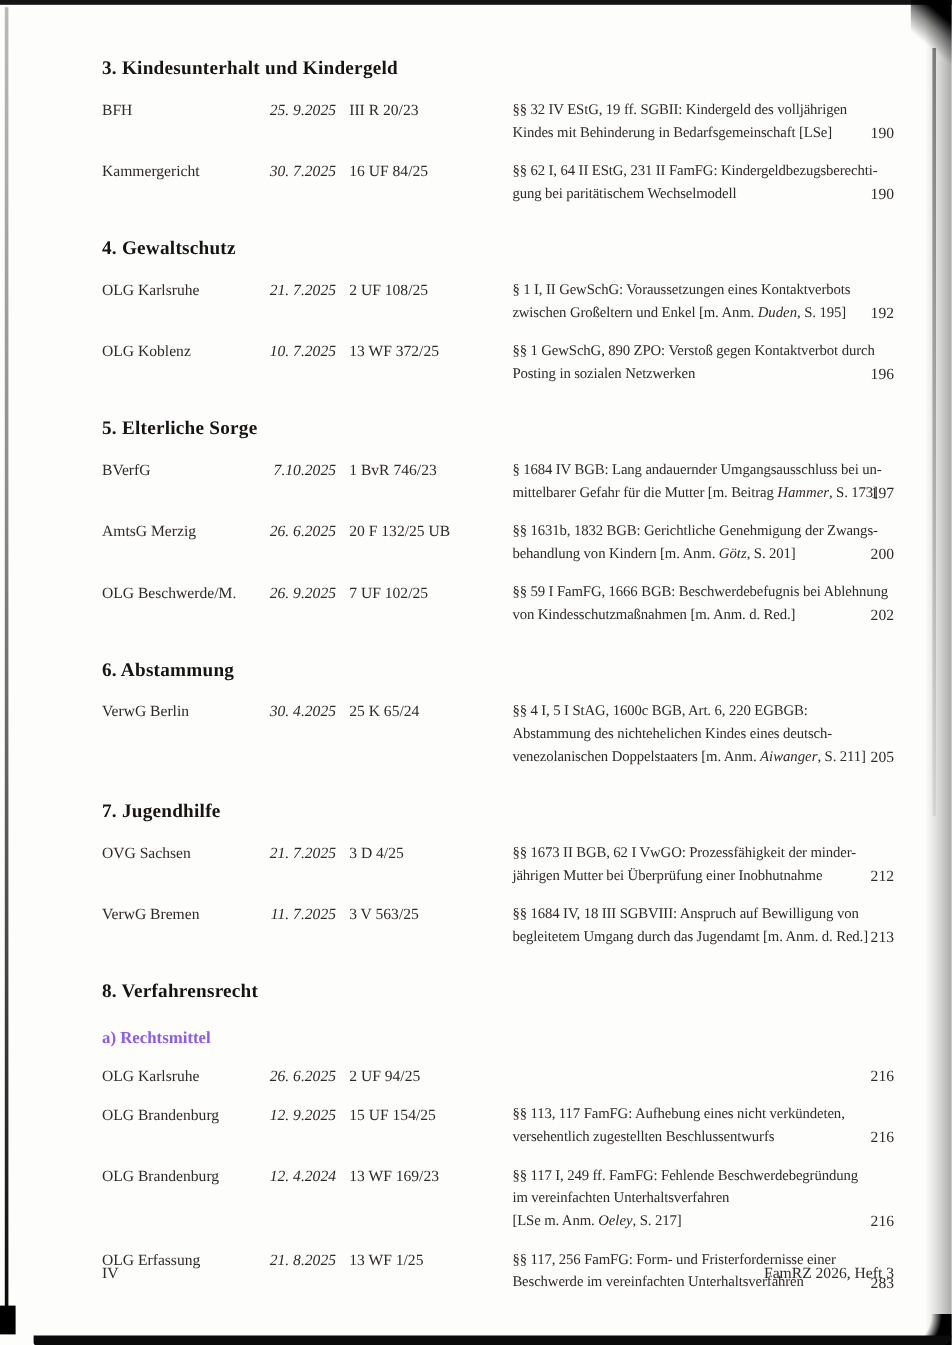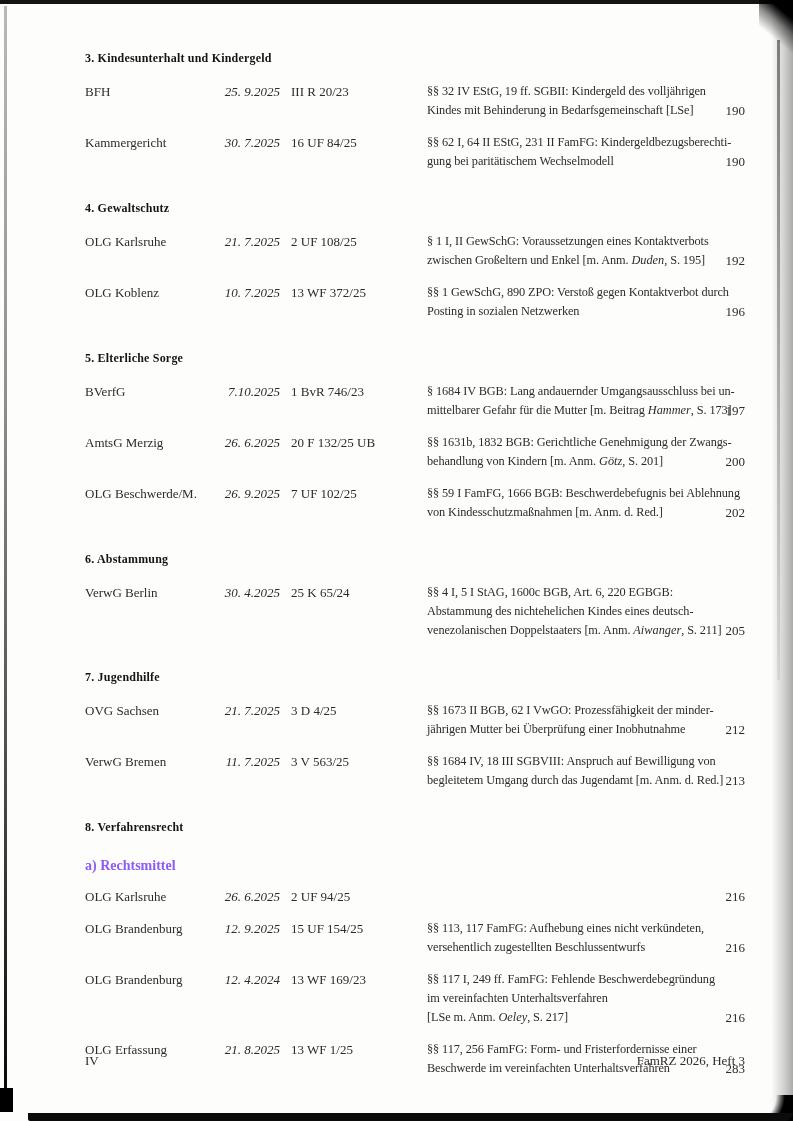--- a/index.html
+++ b/index.html
@@ -19,21 +19,21 @@
     background:linear-gradient(to bottom,rgba(40,40,40,.55),rgba(40,40,40,.08));}
   .scan-corner-br{position:absolute;right:0;bottom:0;width:46px;height:26px;
     background:radial-gradient(circle at 0% 0%,rgba(0,0,0,0) 55%,#000 72%);}
   .scan-bottom{position:absolute;bottom:0;left:28px;right:0;height:8px;background:#0b0b0b;
     border-radius:0 0 8px 2px;}
   .scan-left{position:absolute;left:4px;top:6px;bottom:10px;width:3px;
     background:linear-gradient(to bottom,#b9b9b9 0%,#8f8f8f 35%,#4a4a4a 70%,#050505 100%);}
   .scan-left-mark{position:absolute;left:0;bottom:9px;width:13px;height:24px;background:#000;}
   
   .content{position:absolute;left:85px;top:48px;width:660px;font-size:13px;line-height:19px;}
-  h2.section{font-size:12px;line-height:20px;margin:27px 0 14px 0;color:#171512;letter-spacing:.2px;}
+  h2.section{font-size:16px;line-height:20px;margin:27px 0 14px 0;color:#171512;letter-spacing:.2px;}
   .content h2.section:first-child{margin-top:0;}
   h3.subsection{font-size:14px;line-height:18px;margin:20px 0 12px 0;color:#8b5cf6;}
   .row{display:flex;align-items:flex-start;margin:0 0 13px 0;}
   .court{width:133px;flex:none;}
   .date{width:62px;flex:none;text-align:right;white-space:pre;font-style:italic;}
   .case{width:136px;flex:none;margin-left:11px;white-space:pre;}
   .desc{flex:none;width:284px;font-size:12.3px;letter-spacing:-.1px;}
   .desc .line{white-space:nowrap;}
   .desc i{letter-spacing:0;}
   .pg{flex:1;text-align:right;align-self:flex-end;}

